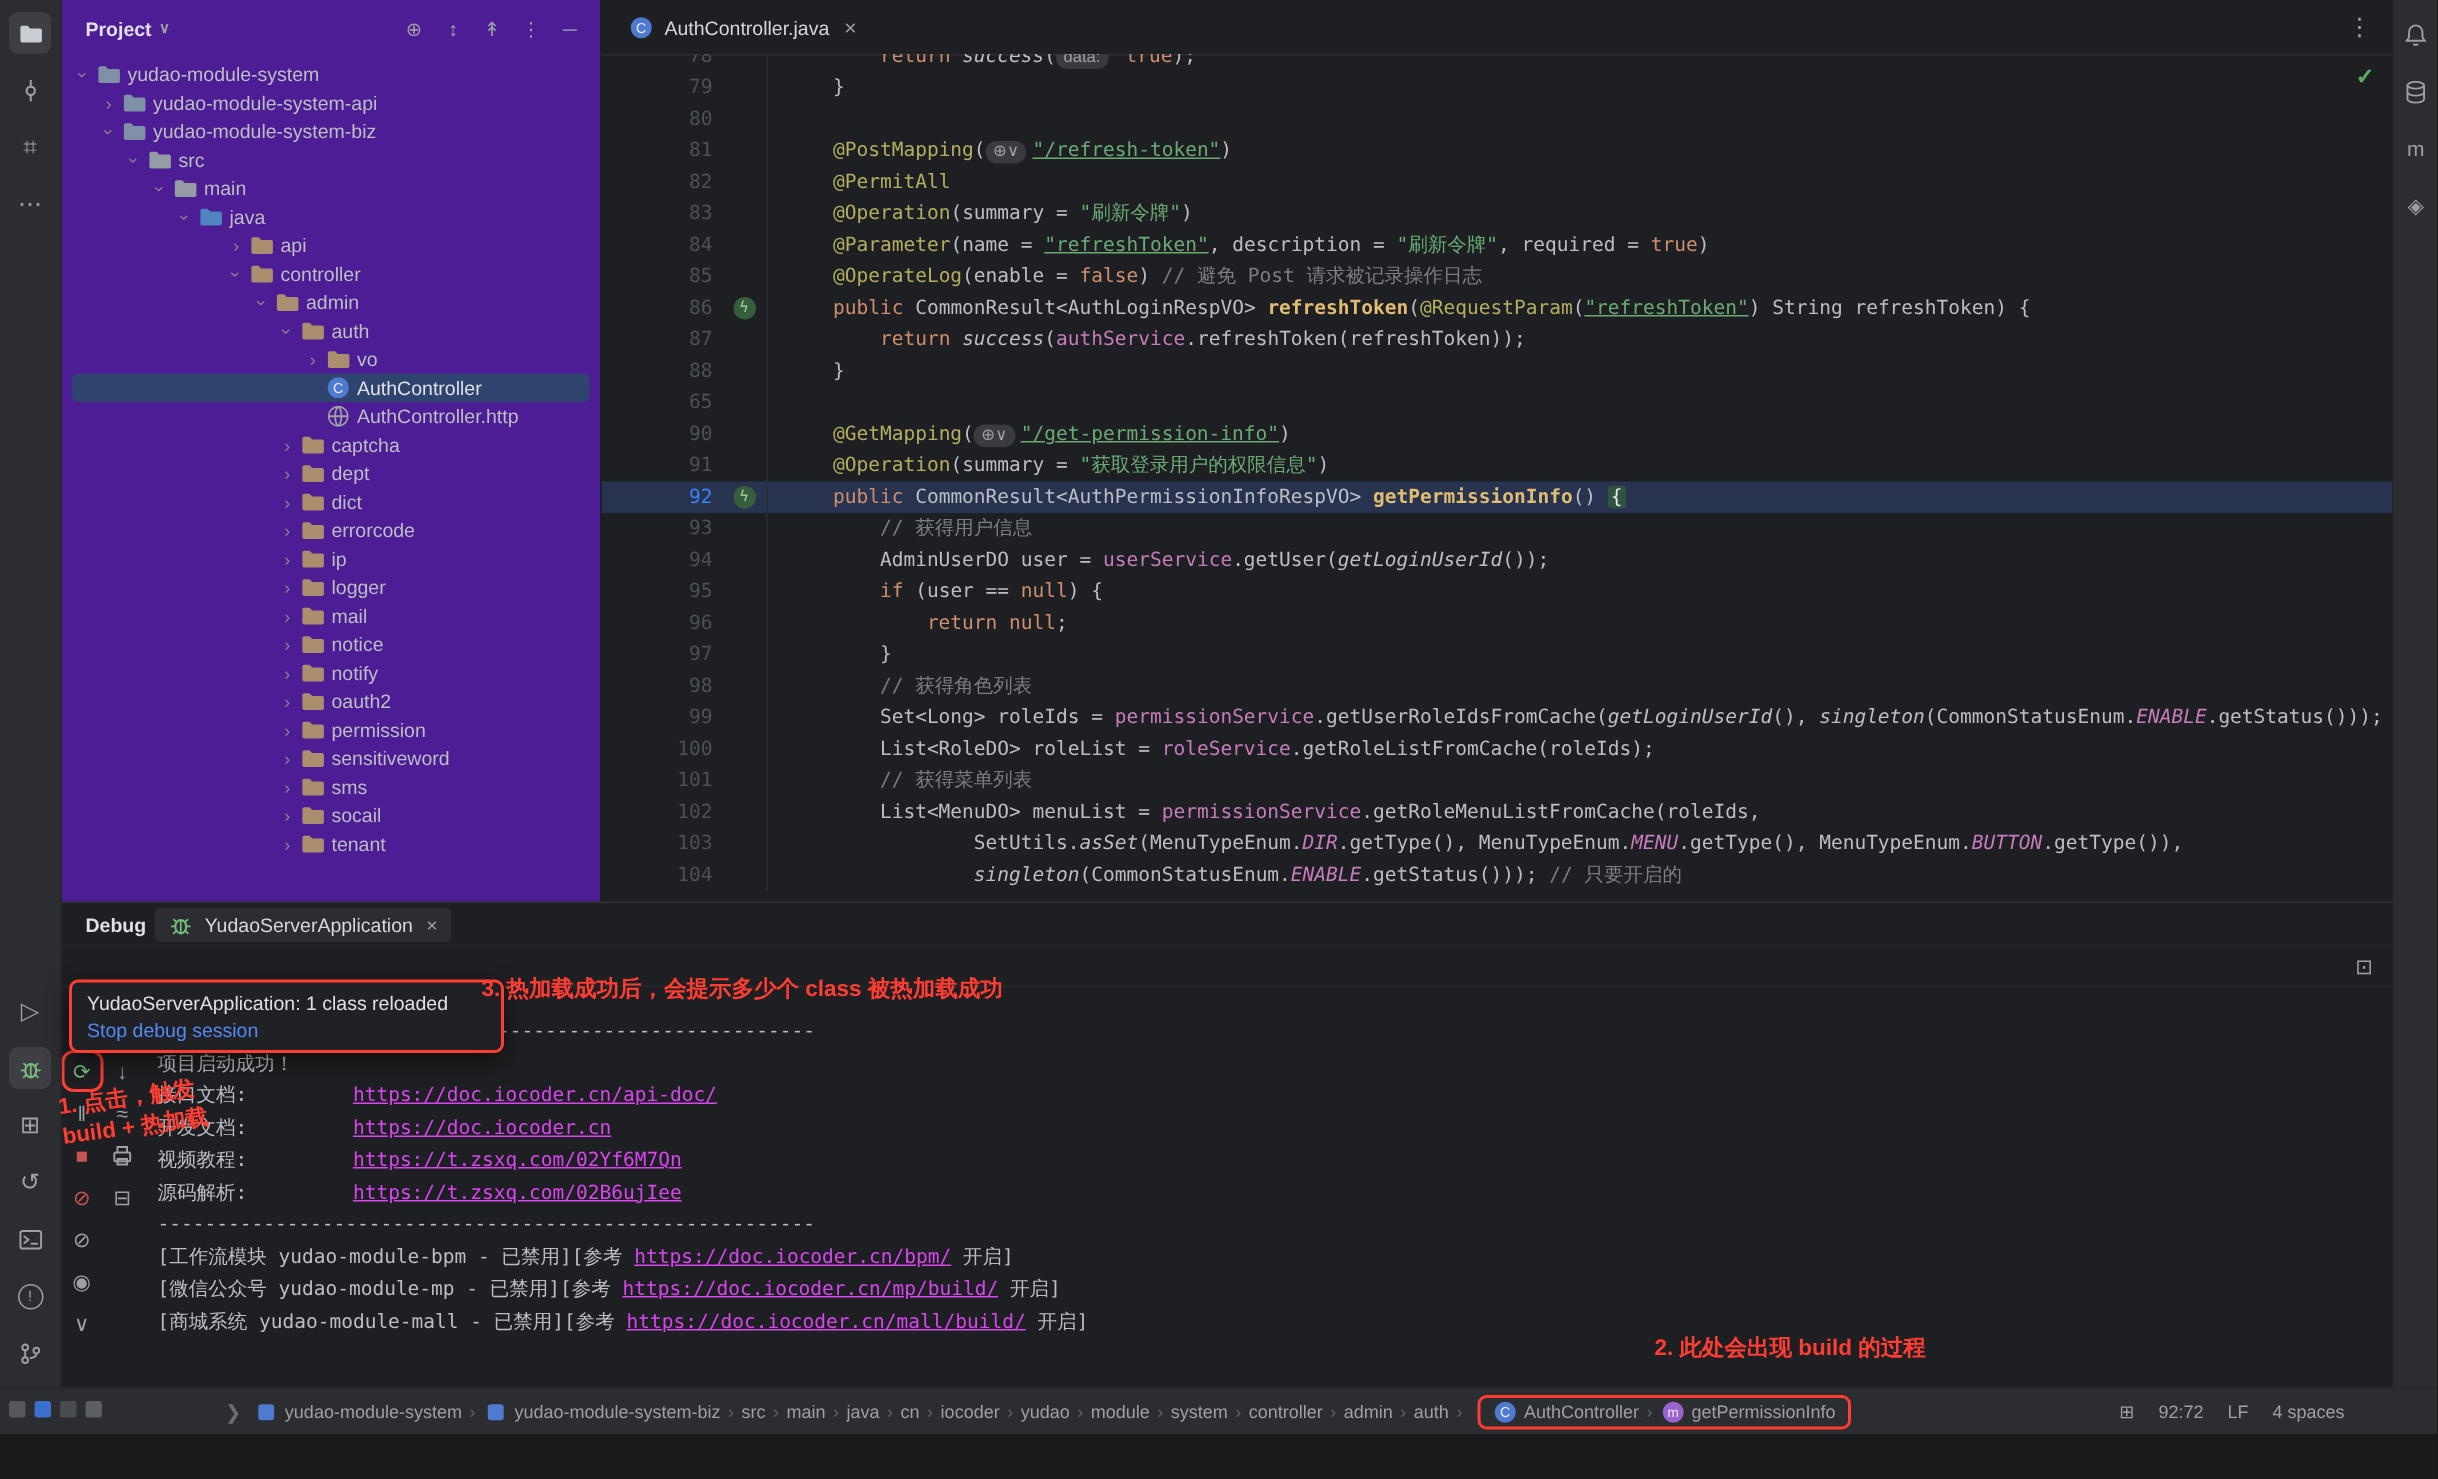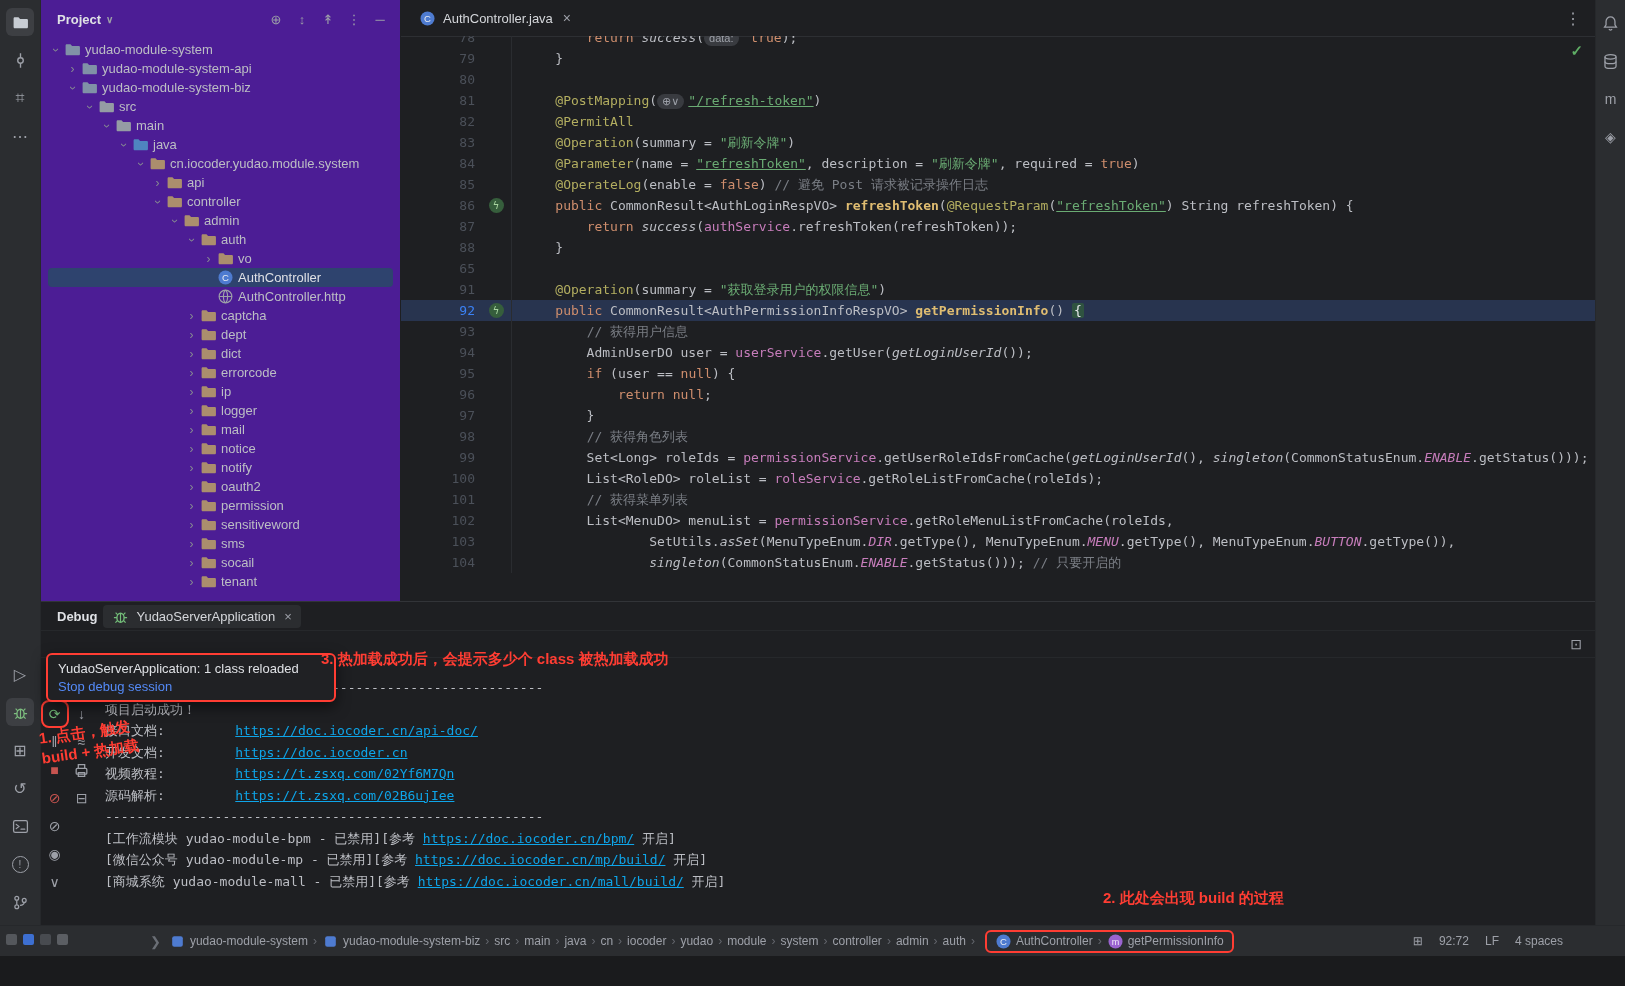--- a/index.html
+++ b/index.html
@@ -78,21 +78,21 @@
         background:#2b2d30;cursor:pointer;}
   .dtab .close{color:#9da0a8;margin-left:2px;}
   .dtoolrow{height:26px;border-bottom:1px solid #26282b;position:relative;}
   .dtoolrow .abtn{position:absolute;right:8px;top:2px;width:22px;height:22px;font-size:14px;}
   .dbody{position:absolute;top:55px;left:0;right:0;bottom:0;display:flex;}
   .dcol{width:27px;display:flex;flex-direction:column;align-items:center;gap:6px;padding-top:46px;flex:none;}
   .dcol .abtn{width:22px;height:22px;font-size:14px;}
   .console{flex:1;font-family:"DejaVu Sans Mono","Liberation Mono",monospace;font-size:13px;
            line-height:21.5px;padding:20px 0 0 10px;overflow:hidden;}
   .cline{white-space:pre;height:21.5px;}
-  .clink{color:#0ea5e9;text-decoration:underline;cursor:pointer;}
+  .clink{color:#d946ef;text-decoration:underline;cursor:pointer;}
   .reload-popup{position:absolute;left:5px;top:51px;width:266px;background:#202124;
                 border:2px solid #ff3d33;border-radius:6px;padding:6px 10px;z-index:6;
                 box-shadow:0 5px 14px rgba(0,0,0,.55);}
   .rp-msg{color:#dfe1e5;}
   .rp-action{color:#548af7;cursor:pointer;display:inline-block;margin-top:3px;}
 
   
   .status{position:absolute;left:0;right:0;top:925px;height:30px;background:#2b2d30;
           border-top:1px solid #26282b;display:flex;align-items:center;z-index:4;font-size:12px;color:#9da0a8;}
   .bottomfill{position:absolute;left:0;right:0;top:956px;height:30px;background:#1a1b1d;z-index:3;}
@@ -271,29 +271,20 @@
         </div>
         <div class="trow" style="padding-left: 68px;">
           <span class="chev open">›</span>
           <span class="ticon">
             <svg width="17" height="17" viewBox="0 0 16 16" fill="none" xmlns="http://www.w3.org/2000/svg">
               <path d="M1.5 4.2c0-.7.5-1.2 1.2-1.2h3.4l1.5 1.7h6.2c.7 0 1.2.5 1.2 1.2v6.4c0 .7-.5 1.2-1.2 1.2H2.7c-.7 0-1.2-.5-1.2-1.2z" fill="#4f84c0"></path>
             </svg>
           </span>
           <span class="tlabel">java</span>
         </div>
-        <div class="trow" style="padding-left: 85px;">
-          <span class="chev open">›</span>
-          <span class="ticon">
-            <svg width="17" height="17" viewBox="0 0 16 16" fill="none" xmlns="http://www.w3.org/2000/svg">
-              <path d="M1.5 4.2c0-.7.5-1.2 1.2-1.2h3.4l1.5 1.7h6.2c.7 0 1.2.5 1.2 1.2v6.4c0 .7-.5 1.2-1.2 1.2H2.7c-.7 0-1.2-.5-1.2-1.2z" fill="#ab8e6d"></path>
-            </svg>
-          </span>
-          <span class="tlabel">cn.iocoder.yudao.module.system</span>
-        </div>
         <div class="trow" style="padding-left: 102px;">
           <span class="chev">›</span>
           <span class="ticon">
             <svg width="17" height="17" viewBox="0 0 16 16" fill="none" xmlns="http://www.w3.org/2000/svg">
               <path d="M1.5 4.2c0-.7.5-1.2 1.2-1.2h3.4l1.5 1.7h6.2c.7 0 1.2.5 1.2 1.2v6.4c0 .7-.5 1.2-1.2 1.2H2.7c-.7 0-1.2-.5-1.2-1.2z" fill="#ab8e6d"></path>
             </svg>
           </span>
           <span class="tlabel">api</span>
         </div>
         <div class="trow" style="padding-left: 102px;">
@@ -513,20 +504,21 @@
           <div class="eline"><span class="num">80</span><span class="gslot"></span><span class="ecode"> </span></div>
           <div class="eline"><span class="num">81</span><span class="gslot"></span><span class="ecode"><span class="tp">    </span><span class="ta">@PostMapping</span><span class="tp">(</span><span class="tchip">⊕∨</span><span class="ts tu">"/refresh-token"</span><span class="tp">)</span></span></div>
           <div class="eline"><span class="num">82</span><span class="gslot"></span><span class="ecode"><span class="tp">    </span><span class="ta">@PermitAll</span></span></div>
           <div class="eline"><span class="num">83</span><span class="gslot"></span><span class="ecode"><span class="tp">    </span><span class="ta">@Operation</span><span class="tp">(summary = </span><span class="ts">"刷新令牌"</span><span class="tp">)</span></span></div>
           <div class="eline"><span class="num">84</span><span class="gslot"></span><span class="ecode"><span class="tp">    </span><span class="ta">@Parameter</span><span class="tp">(name = </span><span class="ts tu">"refreshToken"</span><span class="tp">, description = </span><span class="ts">"刷新令牌"</span><span class="tp">, required = </span><span class="tk">true</span><span class="tp">)</span></span></div>
           <div class="eline"><span class="num">85</span><span class="gslot"></span><span class="ecode"><span class="tp">    </span><span class="ta">@OperateLog</span><span class="tp">(enable = </span><span class="tk">false</span><span class="tp">) </span><span class="tc">// 避免 Post 请求被记录操作日志</span></span></div>
           <div class="eline"><span class="num">86</span><span class="gslot"><span class="api-badge">ϟ</span></span><span class="ecode"><span class="tp">    </span><span class="tk">public</span><span class="tp"> CommonResult&lt;AuthLoginRespVO&gt; </span><span class="tm">refreshToken</span><span class="tp">(</span><span class="ta">@RequestParam</span><span class="tp">(</span><span class="ts tu">"refreshToken"</span><span class="tp">) String refreshToken) {</span></span></div>
           <div class="eline"><span class="num">87</span><span class="gslot"></span><span class="ecode"><span class="tp">        </span><span class="tk">return</span><span class="tp"> </span><span class="ti">success</span><span class="tp">(</span><span class="tf">authService</span><span class="tp">.refreshToken(refreshToken));</span></span></div>
           <div class="eline"><span class="num">88</span><span class="gslot"></span><span class="ecode"><span class="tp">    }</span></span></div>
           <div class="eline"><span class="num">65</span><span class="gslot"></span><span class="ecode"> </span></div>
+          <div class="eline"><span class="num">90</span><span class="gslot"></span><span class="ecode"><span class="tp">    </span><span class="ta">@GetMapping</span><span class="tp">(</span><span class="tchip">⊕∨</span><span class="ts tu">"/get-permission-info"</span><span class="tp">)</span></span></div>
           <div class="eline"><span class="num">91</span><span class="gslot"></span><span class="ecode"><span class="tp">    </span><span class="ta">@Operation</span><span class="tp">(summary = </span><span class="ts">"获取登录用户的权限信息"</span><span class="tp">)</span></span></div>
           <div class="eline hl"><span class="num">92</span><span class="gslot"><span class="api-badge">ϟ</span></span><span class="ecode"><span class="tp">    </span><span class="tk">public</span><span class="tp"> CommonResult&lt;AuthPermissionInfoRespVO&gt; </span><span class="tm">getPermissionInfo</span><span class="tp">() </span><span class="tbm">{</span></span></div>
           <div class="eline"><span class="num">93</span><span class="gslot"></span><span class="ecode"><span class="tp">        </span><span class="tc">// 获得用户信息</span></span></div>
           <div class="eline"><span class="num">94</span><span class="gslot"></span><span class="ecode"><span class="tp">        AdminUserDO user = </span><span class="tf">userService</span><span class="tp">.getUser(</span><span class="ti">getLoginUserId</span><span class="tp">());</span></span></div>
           <div class="eline"><span class="num">95</span><span class="gslot"></span><span class="ecode"><span class="tp">        </span><span class="tk">if</span><span class="tp"> (user == </span><span class="tk">null</span><span class="tp">) {</span></span></div>
           <div class="eline"><span class="num">96</span><span class="gslot"></span><span class="ecode"><span class="tp">            </span><span class="tk">return</span><span class="tp"> </span><span class="tk">null</span><span class="tp">;</span></span></div>
           <div class="eline"><span class="num">97</span><span class="gslot"></span><span class="ecode"><span class="tp">        }</span></span></div>
           <div class="eline"><span class="num">98</span><span class="gslot"></span><span class="ecode"><span class="tp">        </span><span class="tc">// 获得角色列表</span></span></div>
           <div class="eline"><span class="num">99</span><span class="gslot"></span><span class="ecode"><span class="tp">        Set&lt;Long&gt; roleIds = </span><span class="tf">permissionService</span><span class="tp">.getUserRoleIdsFromCache(</span><span class="ti">getLoginUserId</span><span class="tp">(), </span><span class="ti">singleton</span><span class="tp">(CommonStatusEnum.</span><span class="tip">ENABLE</span><span class="tp">.getStatus()));</span></span></div>
           <div class="eline"><span class="num">100</span><span class="gslot"></span><span class="ecode"><span class="tp">        List&lt;RoleDO&gt; roleList = </span><span class="tf">roleService</span><span class="tp">.getRoleListFromCache(roleIds);</span></span></div>

